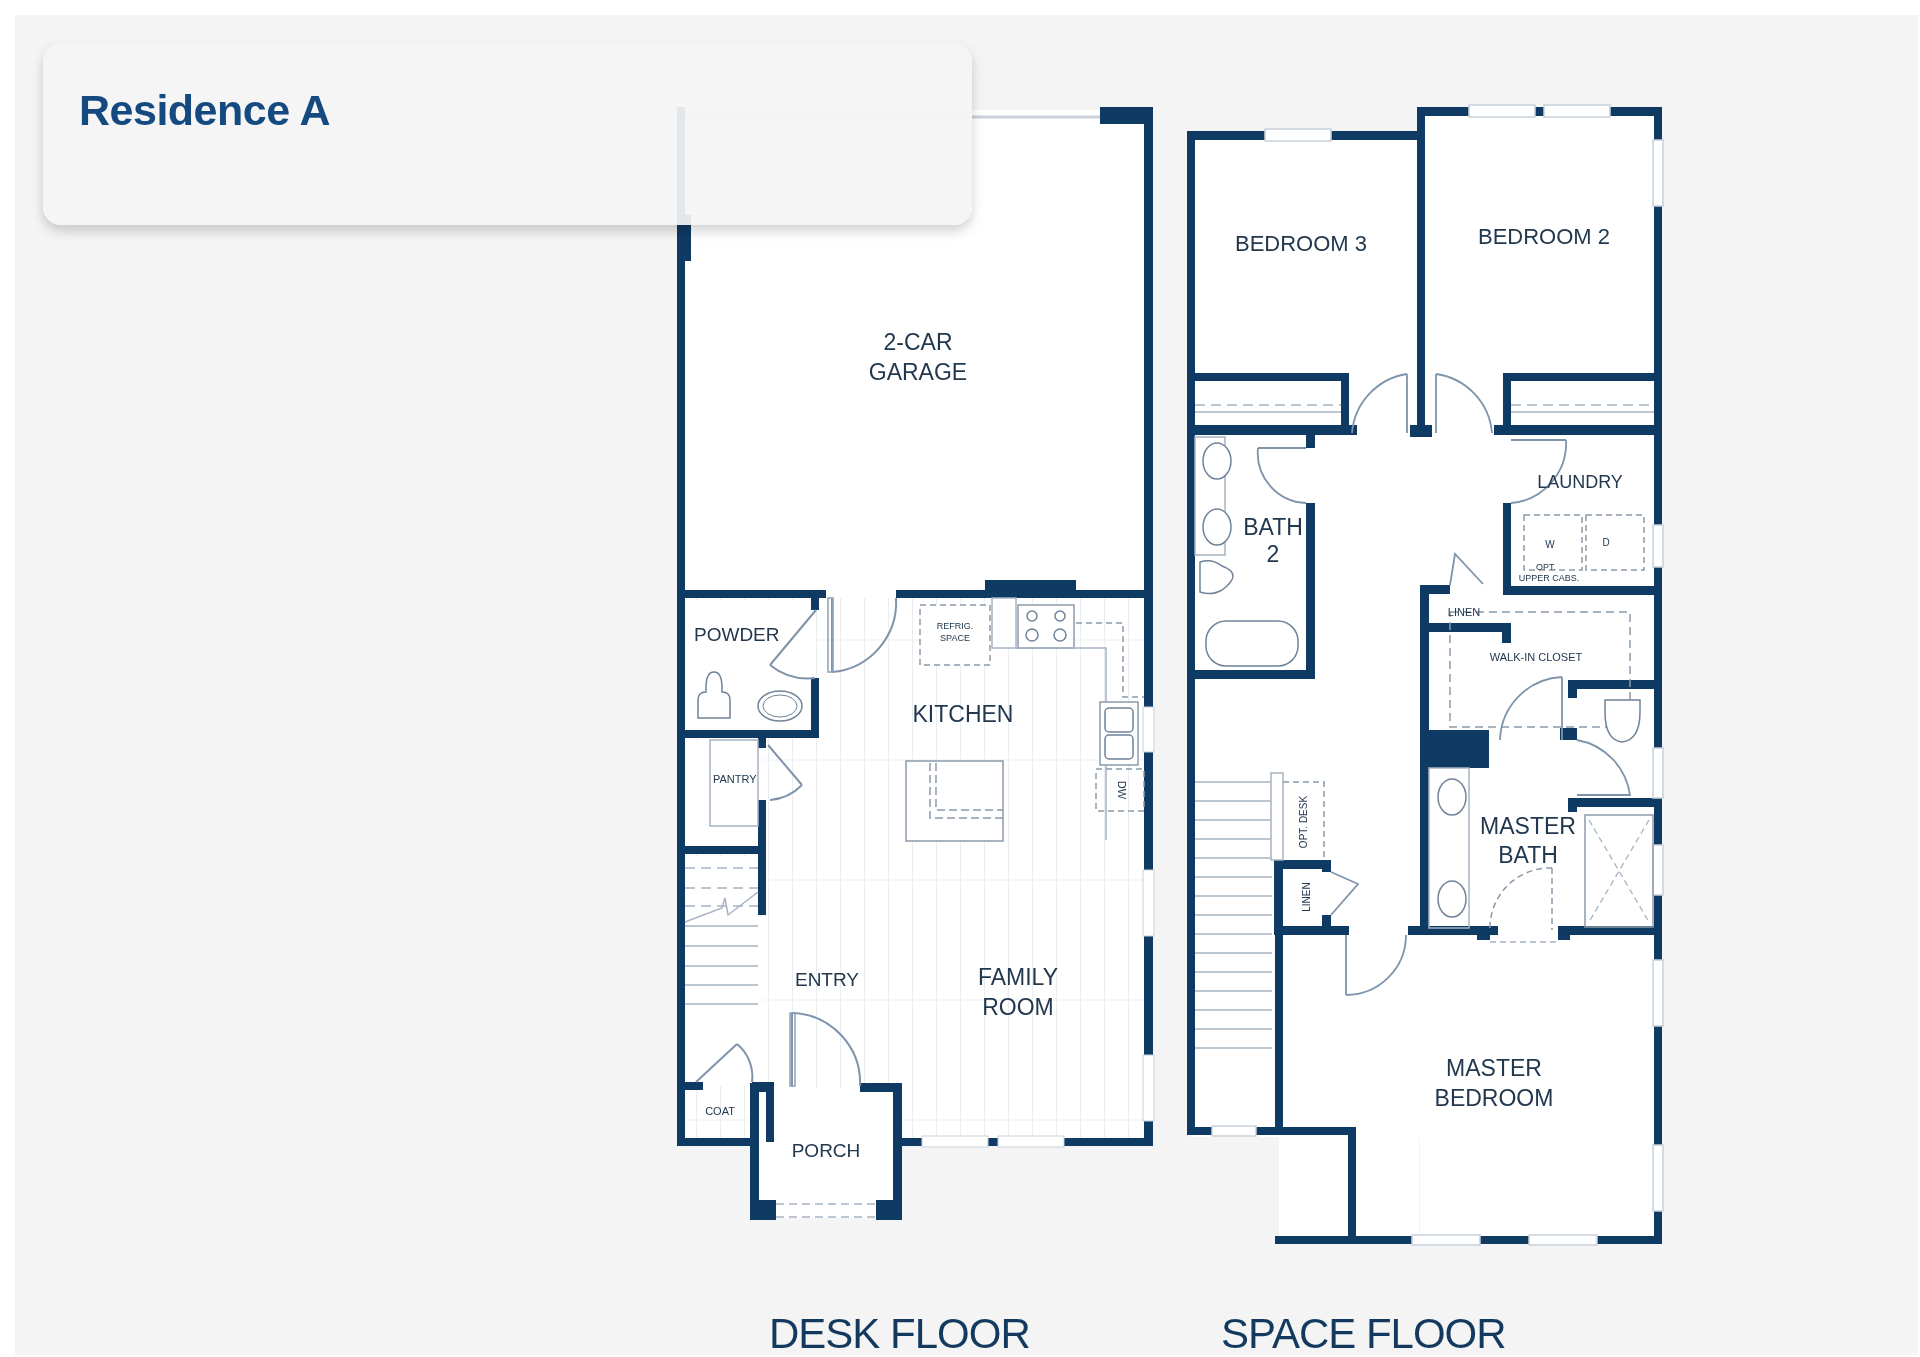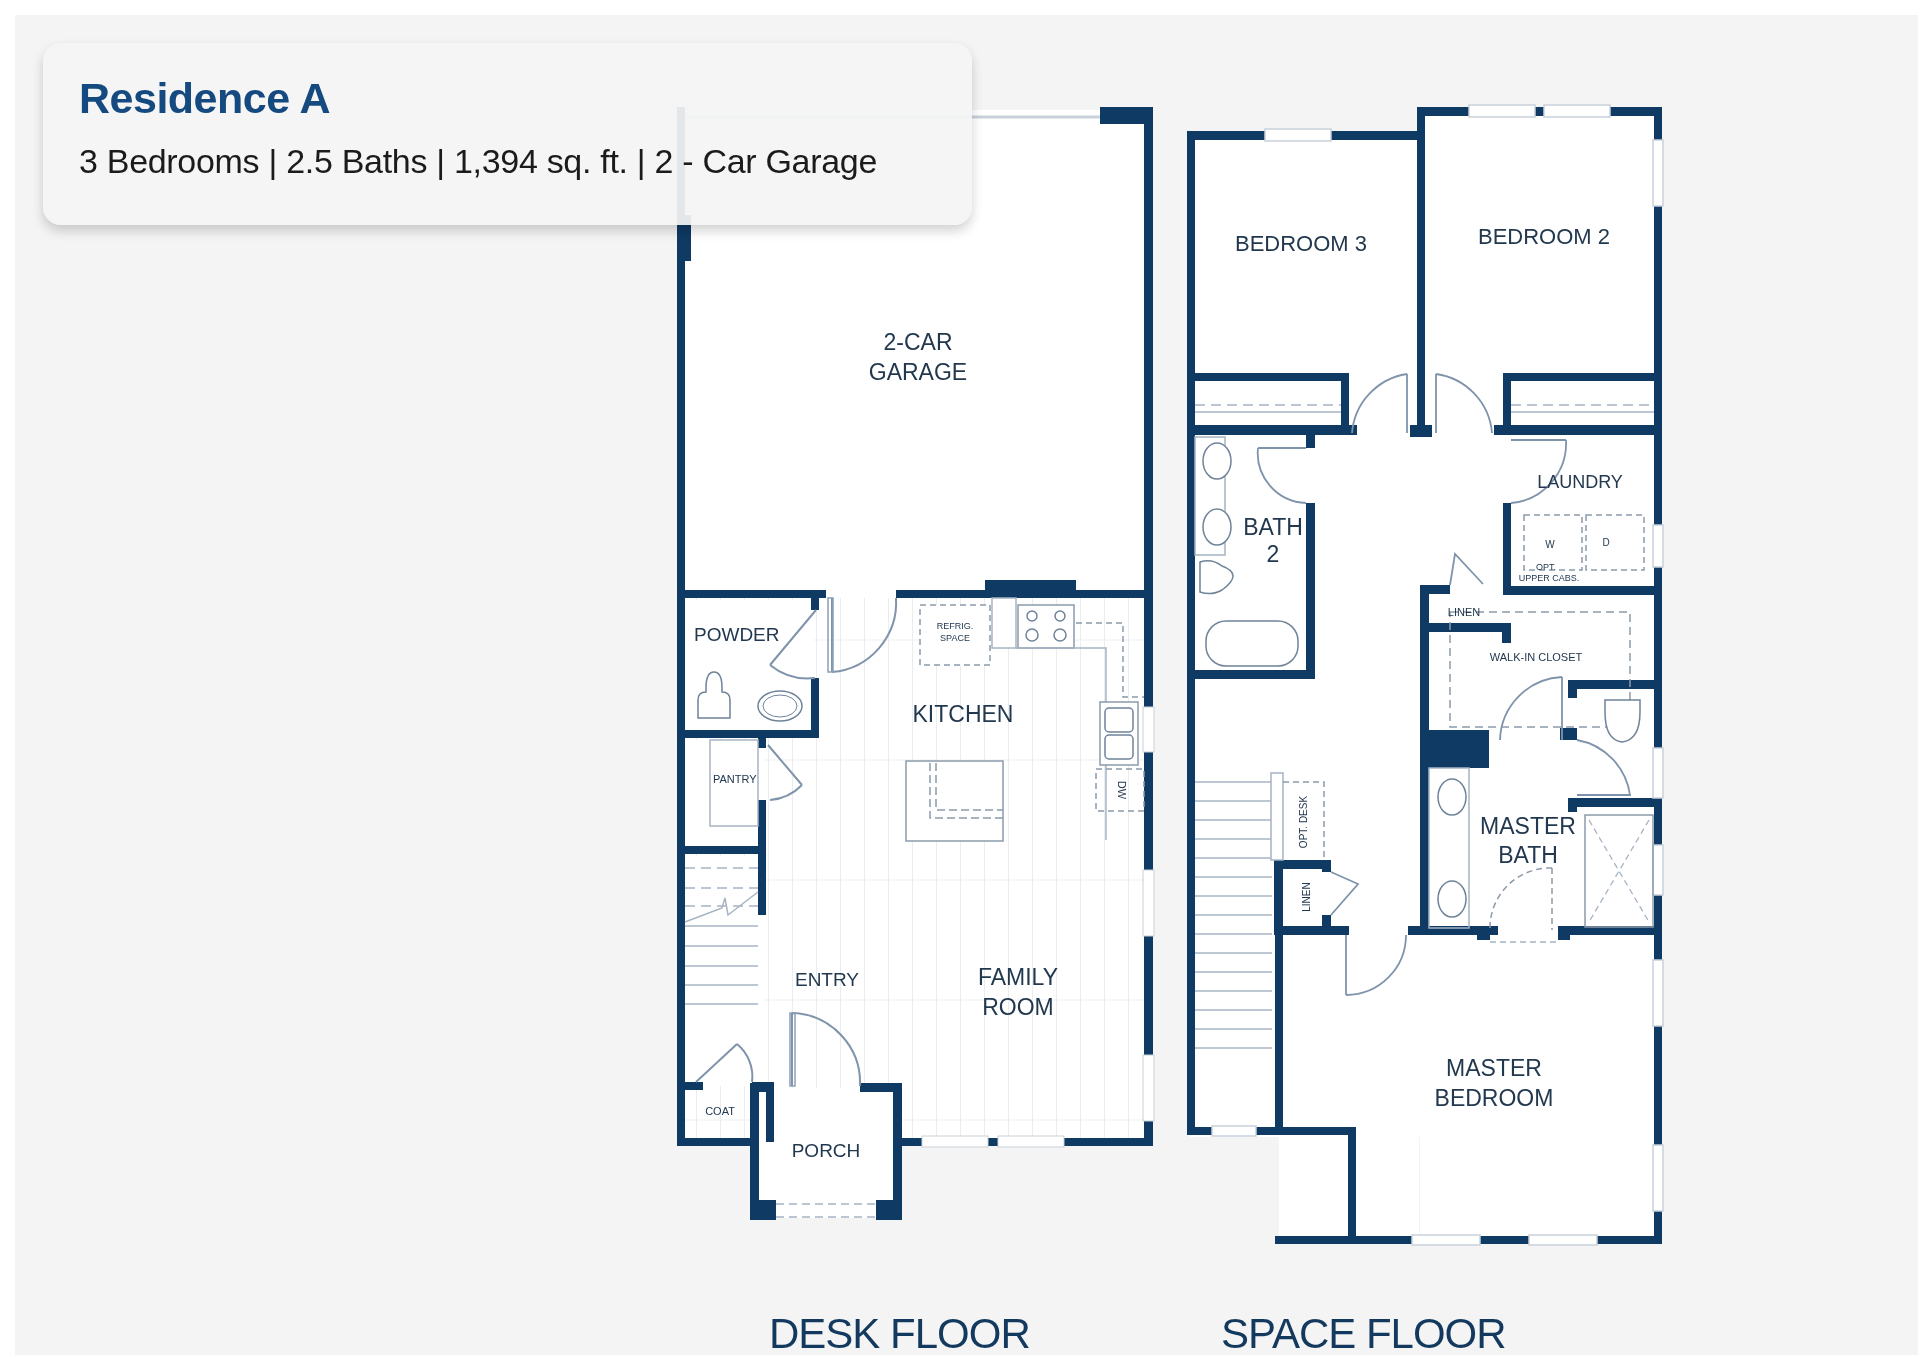--- a/index.html
+++ b/index.html
@@ -1,20 +1,20 @@
 <!DOCTYPE html>
 <html><head>
 <meta charset="utf-8">
 <style>
   html,body{margin:0;padding:0;background:#ffffff;}
   body{width:1920px;height:1357px;position:relative;overflow:hidden;font-family:"Liberation Sans",sans-serif;}
   .panel{position:absolute;left:15px;top:15px;width:1903px;height:1340px;background:#f4f4f4;}
   .plan{position:absolute;left:0;top:0;width:1920px;height:1357px;}
   .card{position:absolute;left:43px;top:43px;width:929px;height:182px;background:rgba(244,244,244,0.93);border-radius:18px;box-shadow:0 6px 12px rgba(0,0,0,0.18);box-sizing:border-box;padding:30px 36px;}
-  .card-title{font-family:"Liberation Sans",sans-serif;font-weight:bold;font-size:43px;color:#154a80;line-height:1;margin:4px 0 24px 0;letter-spacing:-0.5px;}
+  .card-title{font-family:"Liberation Sans",sans-serif;font-weight:bold;font-size:43px;color:#154a80;line-height:1;margin:16px 0 24px 0;letter-spacing:-0.5px;}
   .card-sub{font-family:"Liberation Sans",sans-serif;font-size:34px;color:#1b1b1b;line-height:1;letter-spacing:-0.3px;}
   .floor-label{position:absolute;top:1310px;font-family:"Liberation Sans",sans-serif;font-size:42px;color:#133a5e;letter-spacing:-1px;}
   svg text{font-family:"Liberation Sans",sans-serif;fill:#22384f;}
 </style>
 </head>
 <body>
 
 <div class="panel"></div>
 
 <svg class="plan" width="1920" height="1357" viewBox="0 0 1920 1357">
@@ -298,17 +298,16 @@
     <text x="1528" y="863" font-size="23" text-anchor="middle">BATH</text>
     <text x="0" y="0" font-size="10" text-anchor="middle" transform="translate(1307 822) rotate(-90)">OPT. DESK</text>
     <text x="0" y="0" font-size="10" text-anchor="middle" transform="translate(1310 897) rotate(-90)">LINEN</text>
     <text x="1494" y="1076" font-size="23" text-anchor="middle">MASTER</text>
     <text x="1494" y="1106" font-size="23" text-anchor="middle">BEDROOM</text>
   </g>
 </svg>
 
 <div class="card">
   <div class="card-title">Residence A</div>
-  <div class="card-sub">3 Bedrooms | 2.5 Baths | 1,394 sq. ft. | 2 - Car Garage</div>
 </div>
 
 <div class="floor-label" style="left:769px;">DESK FLOOR</div>
 <div class="floor-label" style="left:1221px;">SPACE FLOOR</div>
 
 </body></html>

